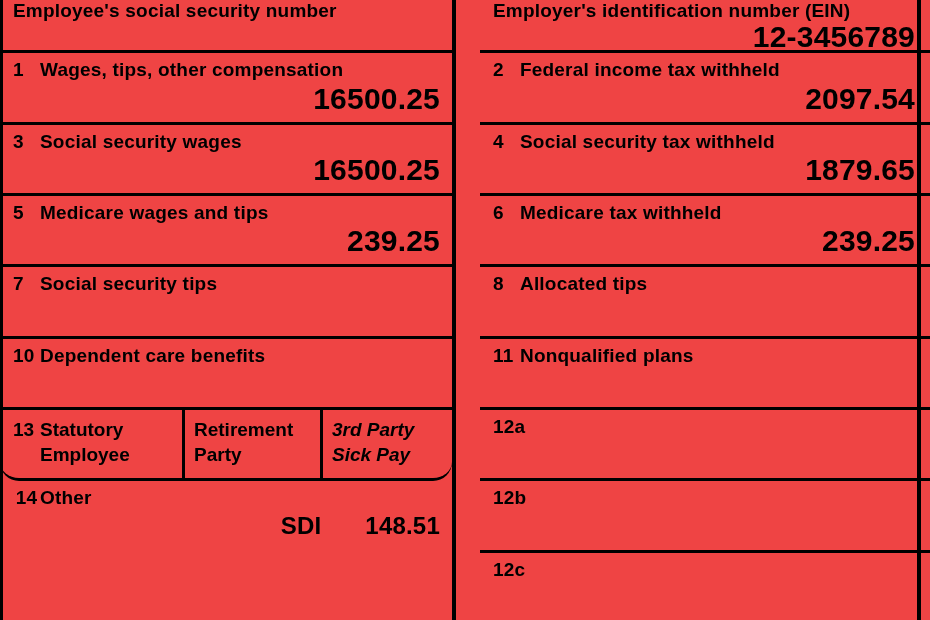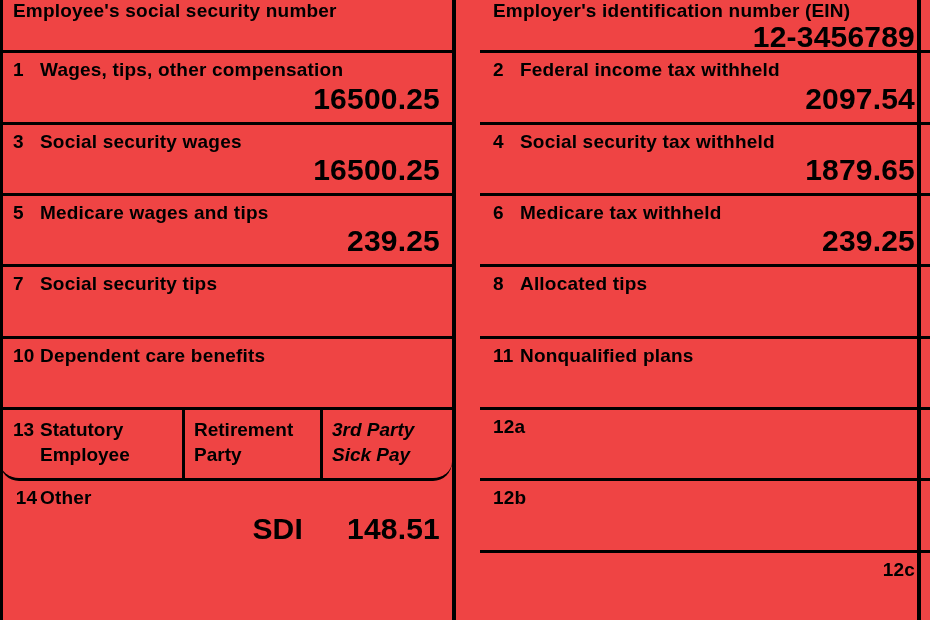--- a/index.html
+++ b/index.html
@@ -27,21 +27,21 @@
     display: flex;
     flex-direction: column;
     justify-content: space-between;
     overflow: hidden;
   }
   .col.right .cell { padding-right: 15px; }
   .h53 { height: 53px; }
   .h72 { height: 72px; }
   .h71 { height: 71px; }
   .h139 { height: 139px; }
-  .h67 { height: 50px; align-items: flex-end; }
+  .h67 { height: 50px; }
   .noborder { border-bottom: none; }
   .stack { justify-content: flex-start; text-align: center; }
 
   .lblrow {
     display: flex;
     font-size: 19px;
     line-height: 1.18;
     letter-spacing: 0.2px;
     white-space: nowrap;
   }
@@ -68,21 +68,21 @@
   .sub2 { width: 138px; border-right: 3px solid #000; padding-left: 9px; }
   .sub3 { flex: 1; padding-left: 9px; font-style: italic; }
   .twoline { display: flex; flex-direction: column; }
 
   
   .val14 {
     display: flex;
     justify-content: flex-end;
     align-items: baseline;
     gap: 44px;
-    font-size: 30px;
+    font-size: 24px;
     line-height: 1;
     letter-spacing: 0.2px;
     margin-top: 5px;
     padding-right: 0;
   }
 
   
   .vline { position: absolute; top: 0; height: 620px; background: #000; }
   .vline.left-edge  { left: 0; width: 3px; }
   .vline.right-edge { left: 917px; width: 4px; }

